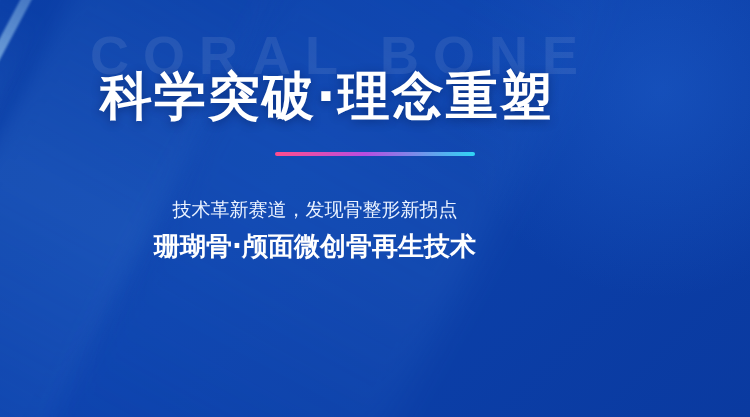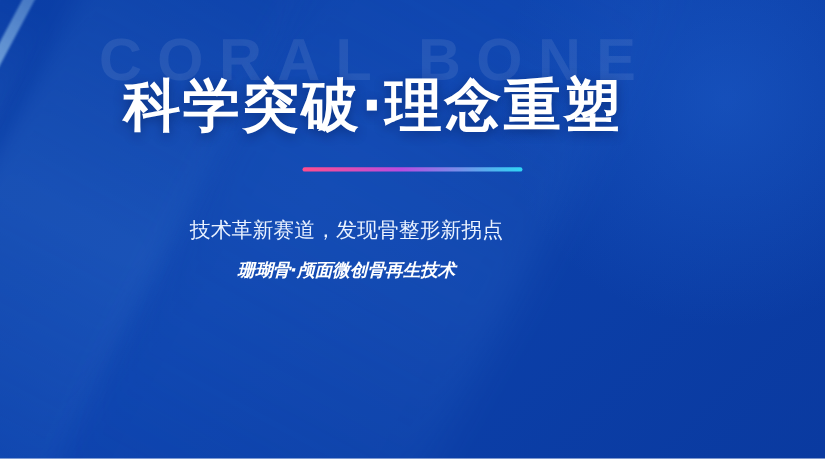--- a/index.html
+++ b/index.html
@@ -104,21 +104,20 @@
     left: 0;
     width: 654px;
     text-align: center;
     font-family: "DejaVu Sans", "Liberation Sans", sans-serif;
     font-size: 52px;
     font-weight: bold;
     color: #ffffff;
     letter-spacing: 2px;
     text-shadow: 0 2px 10px rgba(0,20,70,0.45);
     white-space: nowrap;
-    padding-left: 12px;
   }
 
   .divider {
     position: absolute;
     top: 152px;
     left: 275px;
     width: 200px;
     height: 4px;
     border-radius: 2px;
     background: linear-gradient(90deg, #ff4d8d 0%, #b84de0 45%, #2fd6f5 100%);
@@ -133,25 +132,24 @@
     color: #ffffff;
   }
   .line {
     font-family: "DejaVu Sans", "Liberation Sans", sans-serif;
     font-size: 19px;
     line-height: 34px;
     color: #eaf2ff;
     white-space: nowrap;
   }
   .line.emphasis {
-    font-size: 16px;
+    font-size: 26px;
     font-weight: bold;
     color: #ffffff;
     line-height: 40px;
-    font-style: italic;
   }
 </style>
 </head>
 <body>
 
 <div class="banner">
 
   <div class="streak streak-a"></div>
   <div class="streak streak-d"></div>
   <div class="streak streak-e"></div>

